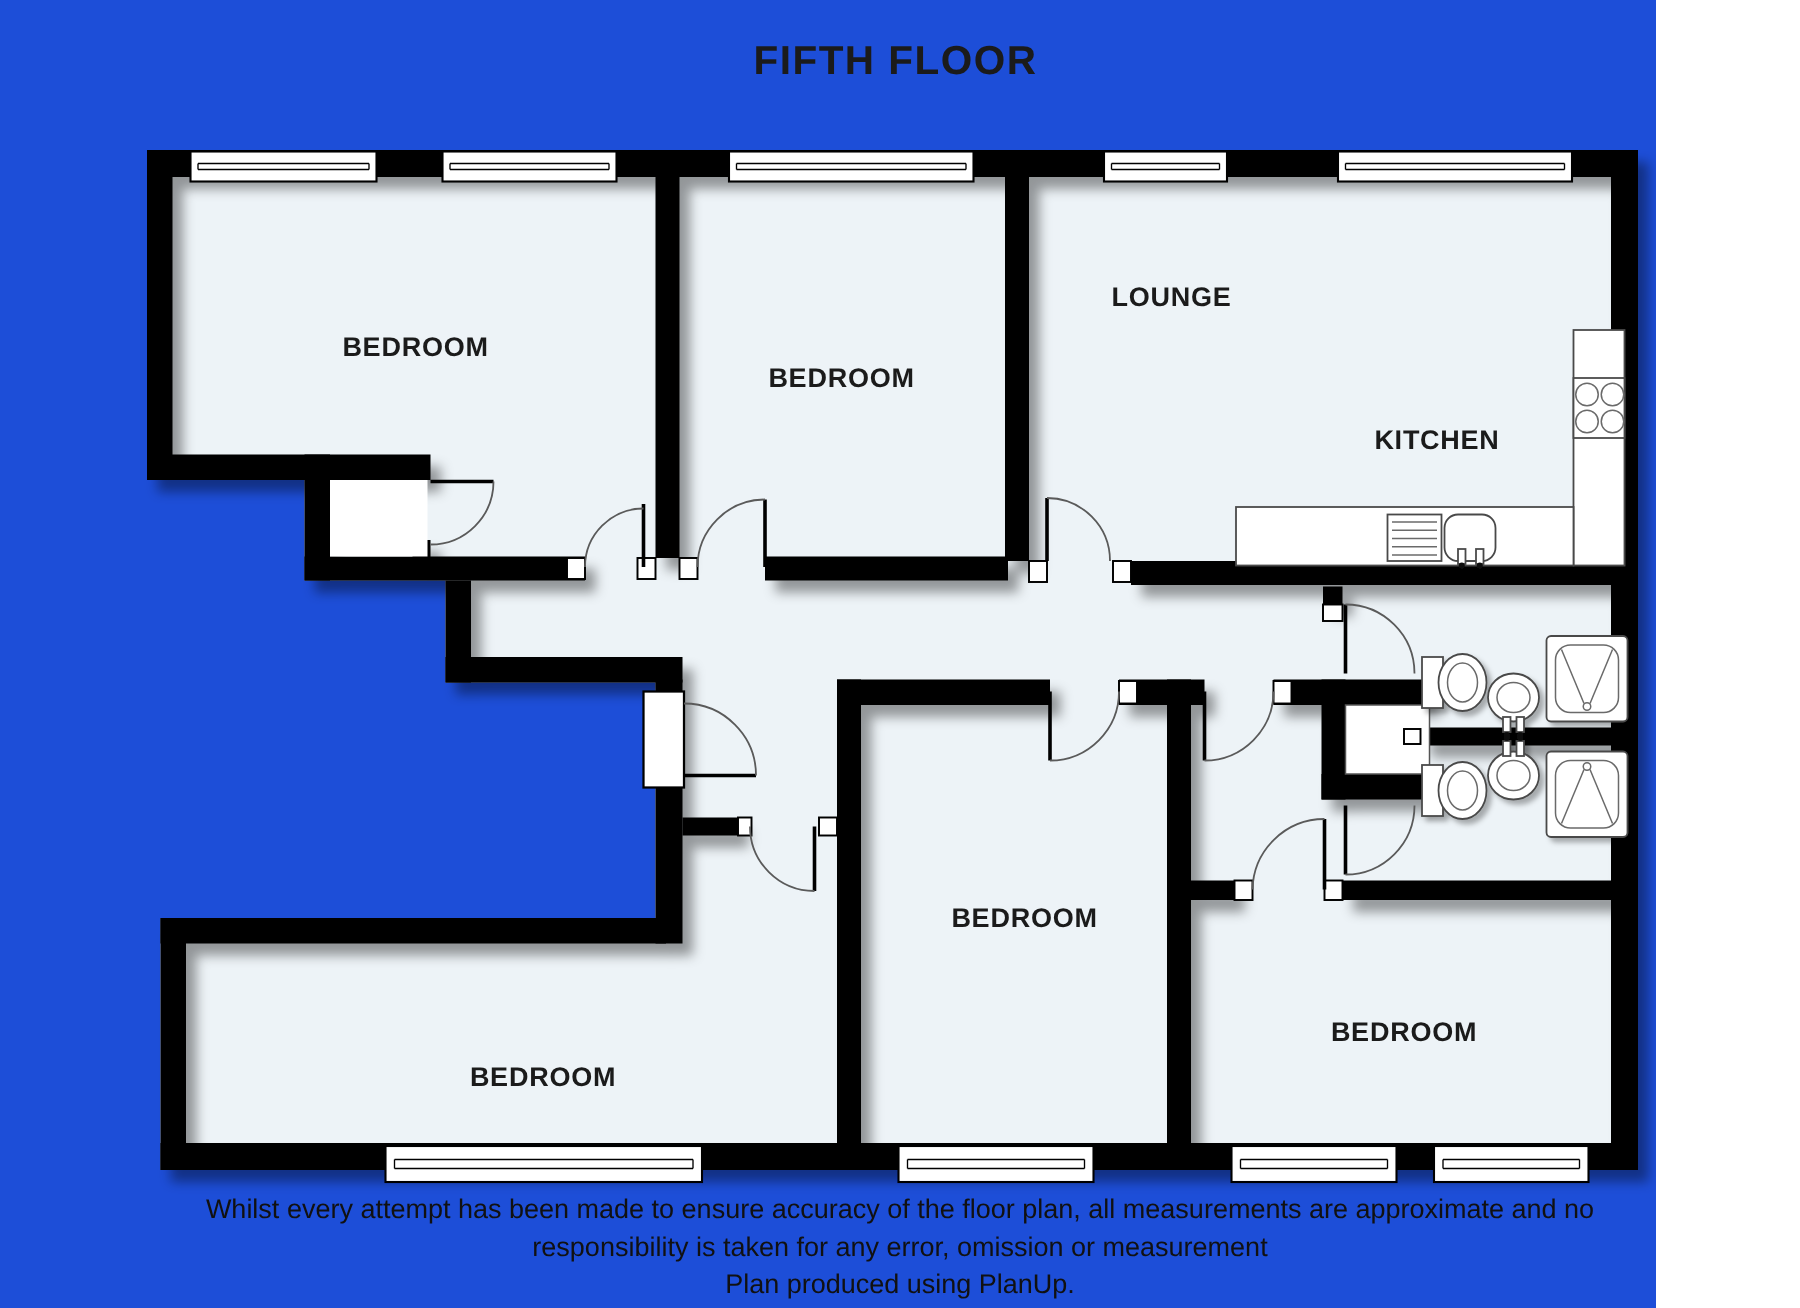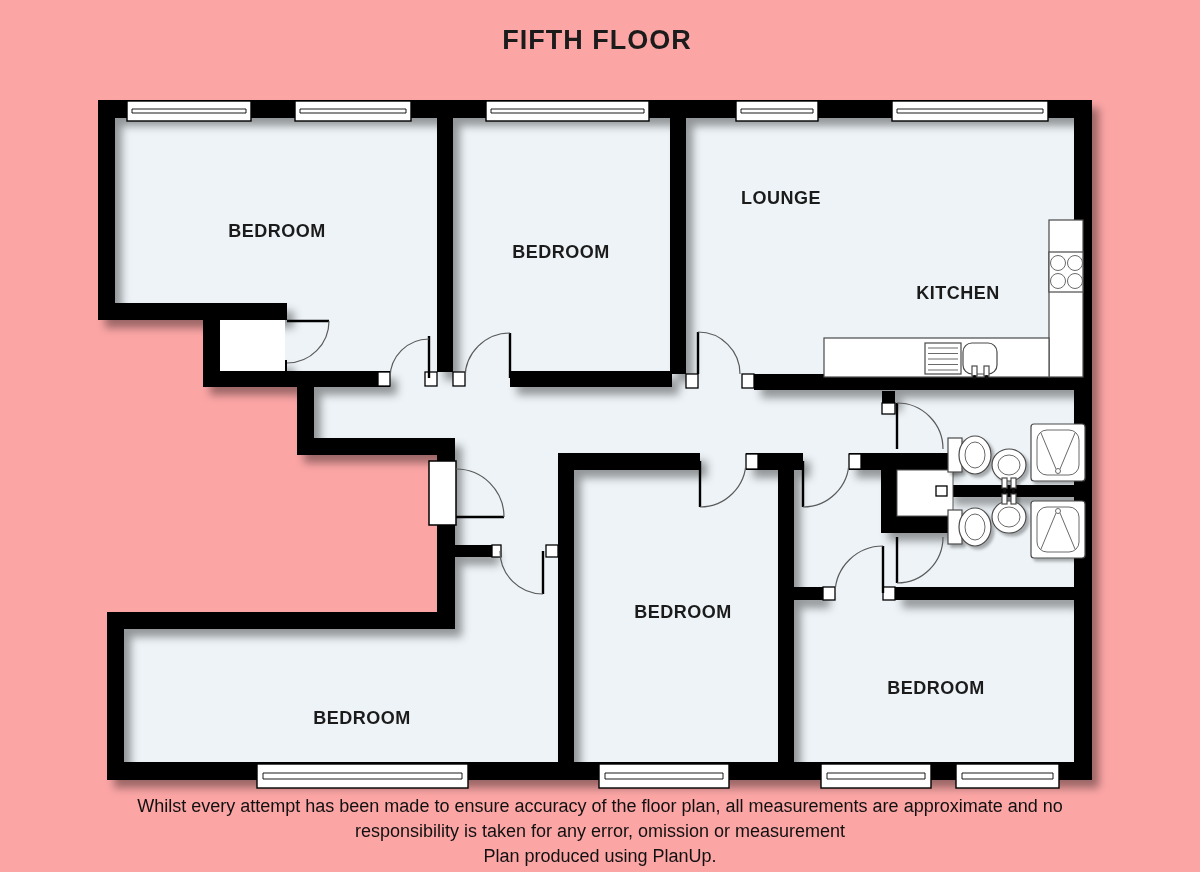--- a/index.html
+++ b/index.html
@@ -1,16 +1,16 @@
 <!DOCTYPE html>
 <html><head>
 <meta charset="utf-8">
 <style>
   html,body{margin:0;padding:0;background:#fff;}
-  .canvas{position:relative;width:1200px;height:872px;background:#fca5a5;overflow:hidden;
+  .canvas{position:relative;width:1104px;height:872px;background:#1d4ed8;overflow:hidden;
           font-family:"Liberation Sans",sans-serif;}
   svg{position:absolute;left:0;top:0;}
   .wall{fill:#000;}
   .cap{fill:#fff;stroke:#000;stroke-width:1.3;}
   .win{fill:#fff;stroke:#000;stroke-width:1.4;}
   .winline{stroke:#000;stroke-width:0.9;}
   .leaf{stroke:#000;stroke-width:2.4;fill:none;}
   .swing{stroke:#5a5a5a;stroke-width:1.2;fill:none;}
   .fix{fill:#fff;stroke:#4a4a4a;stroke-width:1.2;}
   .fixthin{fill:none;stroke:#6a6a6a;stroke-width:1;}

